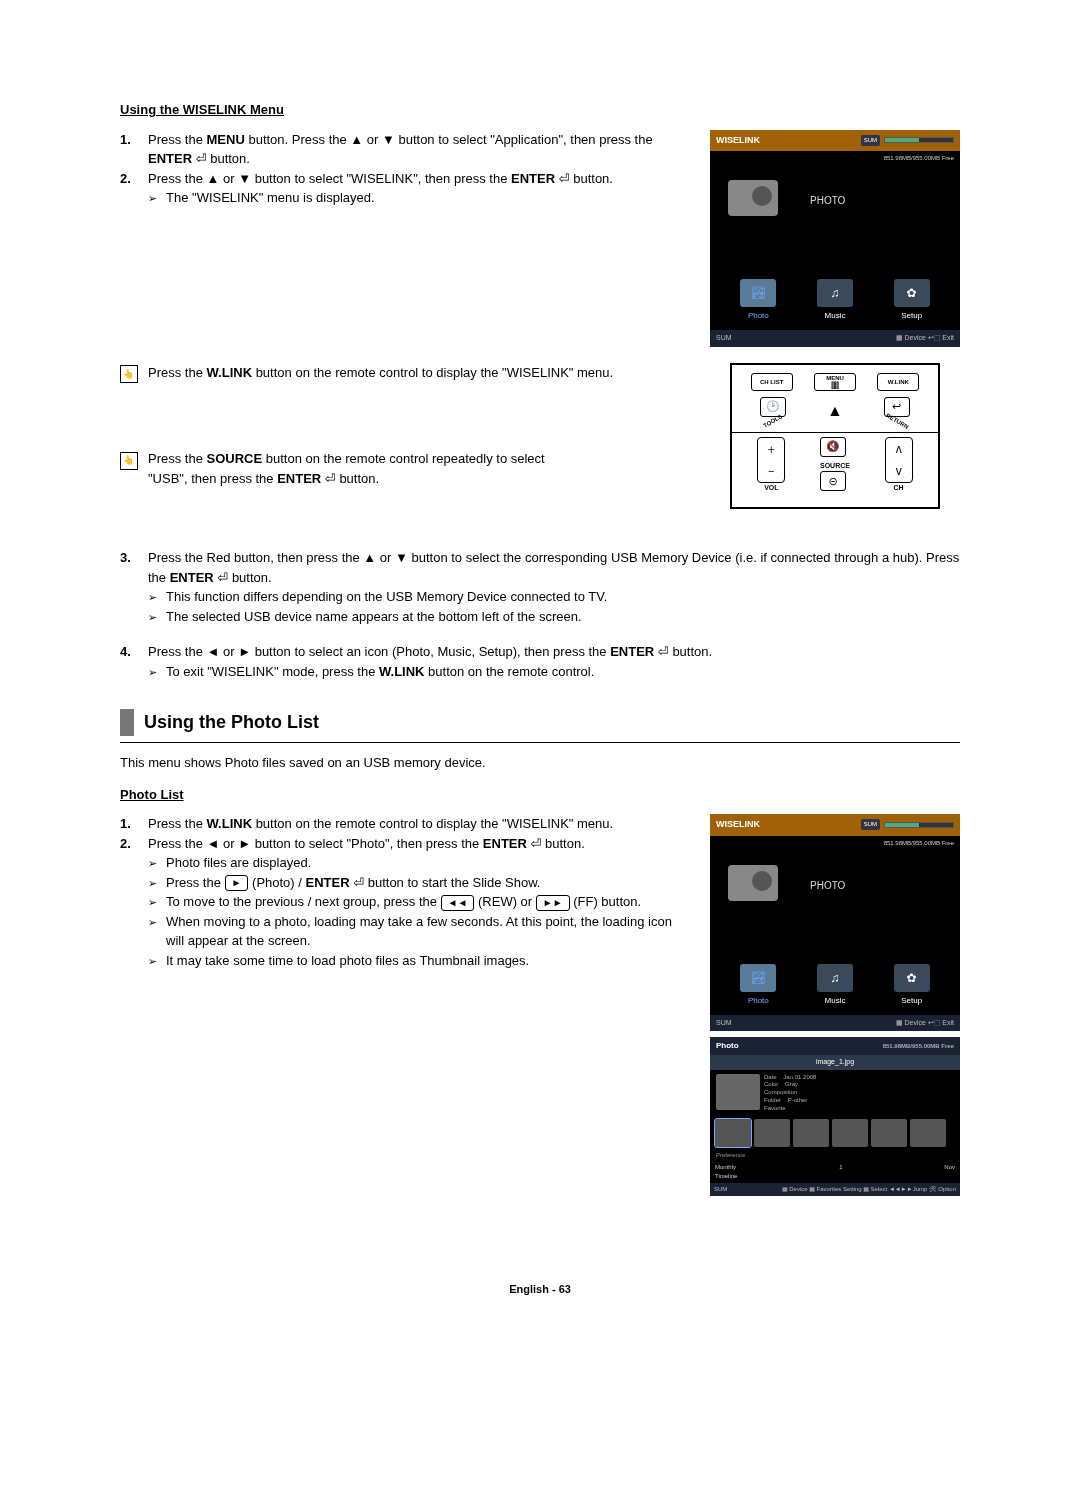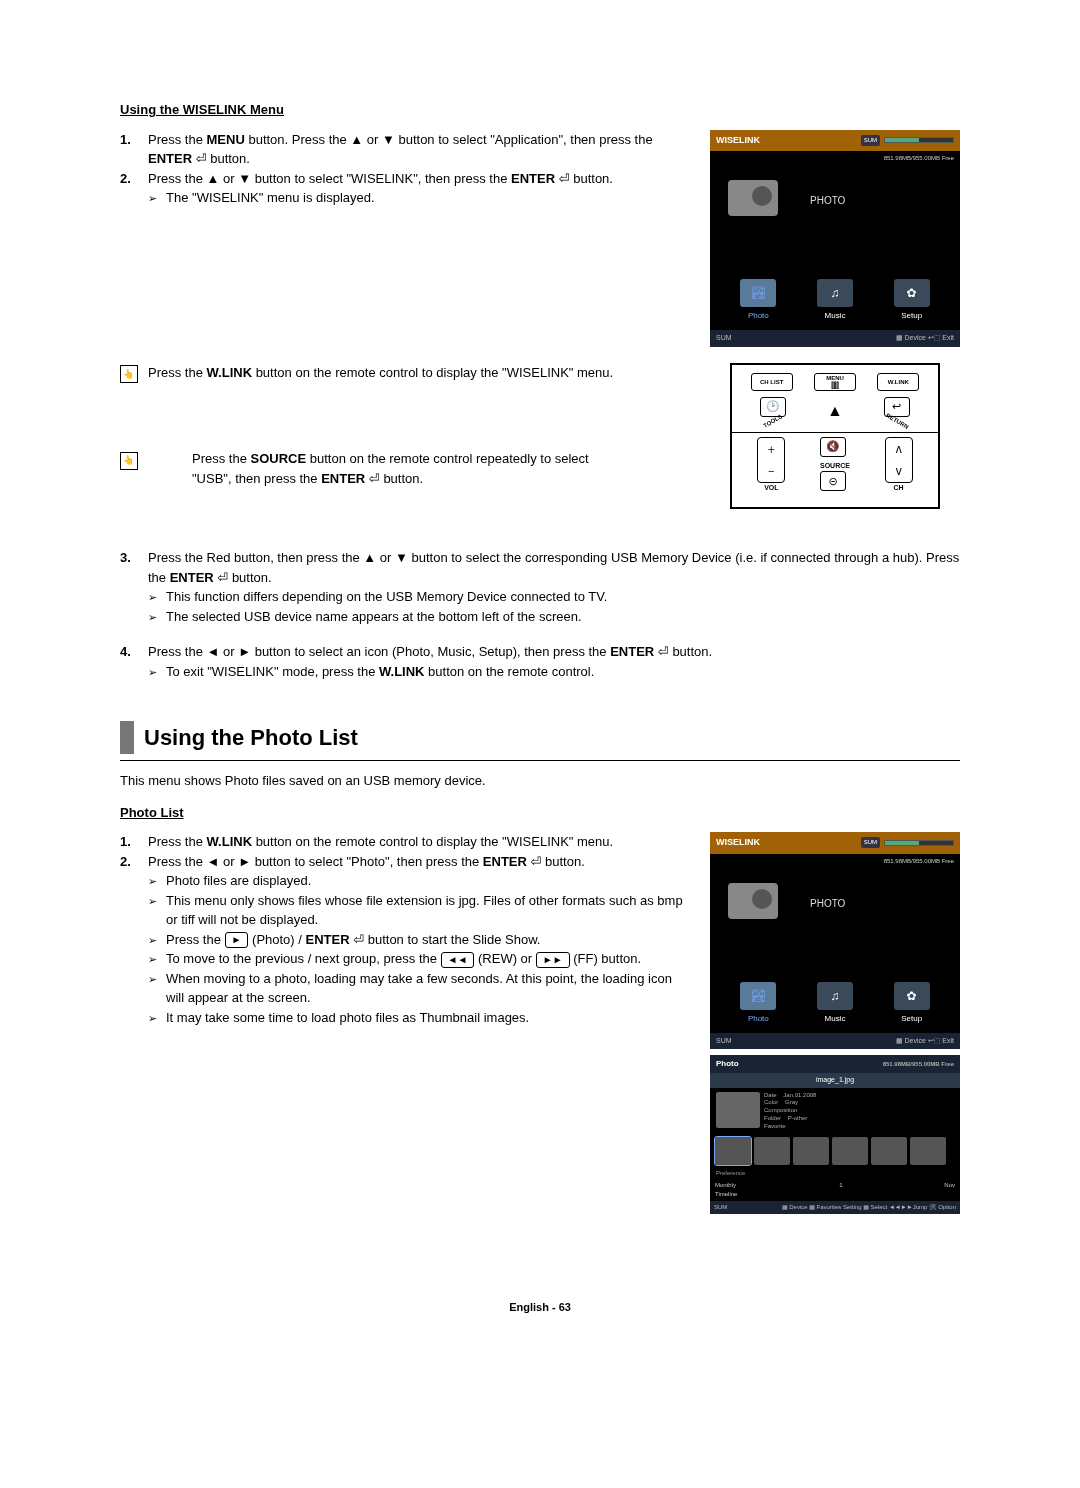--- a/index.html
+++ b/index.html
@@ -28,21 +28,21 @@
   .ws-icon-item.sel .ws-icon { background: #5a7a9a; }
   .ws-icon-item.sel { color: #7af; }
   .ws-footer { display: flex; justify-content: space-between; padding: 3px 6px; background: #1a2333; font-size: 7px; color: #bbb; }
   .remote { width: 210px; margin: 0 auto; border: 2px solid #000; background: #fff; padding: 8px; }
   .remote-row { display: flex; justify-content: space-around; align-items: center; margin-bottom: 6px; }
   .rbtn { border: 1px solid #000; border-radius: 3px; width: 42px; height: 18px; font-size: 6px; font-weight: bold; text-align: center; line-height: 8px; padding-top: 1px; display:flex; flex-direction:column; align-items:center; justify-content:center; }
   .rbtn-icon { border: 1px solid #000; width: 26px; height: 20px; border-radius: 3px; display: flex; align-items: center; justify-content: center; font-size: 11px; }
   .rbtn-label { font-size: 7px; font-weight: bold; text-align:center; }
   .rocker { width: 28px; height: 46px; border: 1px solid #000; border-radius: 4px; display: flex; flex-direction: column; align-items: center; justify-content: space-between; font-size: 12px; padding: 2px; }
   .block-sep { margin-top: 20px; }
-  h2.big-title { font-size: 22px; font-weight: bold; border-left: 14px solid #777; padding-left: 10px; margin-top: 40px; }
+  h2.big-title { font-size: 18px; font-weight: bold; border-left: 14px solid #777; padding-left: 10px; margin-top: 28px; }
   hr.big { border: none; border-top: 1px solid #000; margin: 6px 0 10px; }
   .btn-outline { display:inline-block; border:1px solid #000; border-radius:3px; padding:0 6px; font-size:10px; line-height:14px; vertical-align:middle; }
   .photo-screen { width: 250px; background: #000; color: #fff; font-size: 7px; margin-top: 6px; }
   .ps-header { padding: 3px 6px; background: #1a2333; font-weight: bold; font-size: 8px; display:flex; justify-content:space-between; align-items:center; }
   .ps-sub { background:#2a3a4a; padding:2px 6px; text-align:center; font-size:7px; }
   .ps-info { padding: 4px 6px; display:flex; gap:4px; }
   .ps-thumb { width:44px; height:36px; background:#666; border-radius:2px; }
   .ps-meta { font-size:6px; color:#aaa; line-height:1.3; }
   .ps-grid { display:flex; gap:3px; padding:3px 5px; }
   .ps-cell { width:36px; height:28px; background:#555; border-radius:2px; }
@@ -173,21 +173,21 @@
               </div>
             <div class="rbtn-label">CH</div>
           </div>
         </div>
       </div>
     </div>
   </div>
 
   <div class="row" style="margin-top:-60px;">
     <div class="icon-col"><span class="icon-box">👆</span></div>
-    <div class="text-col" style="max-width:440px;margin-left:44px;">
+    <div class="text-col" style="max-width:440px;">
       <span>Press the </span><b>SOURCE</b><span> button on the remote control repeatedly to select "USB", then press the </span><b>ENTER</b><span> ⏎</span><span> button.</span>
     </div>
   </div>
 
   <div class="block-sep" style="margin-top:60px;"></div>
 
   <div class="row">
     <div class="num-col">3.</div>
     <div>
       <span>Press the Red button, then press the ▲ or ▼ button to select the corresponding USB Memory Device (i.e. if connected through a hub). Press the </span><b>ENTER</b><span> ⏎</span><span> button.</span>
@@ -221,21 +221,20 @@
       <div class="num-col">1.</div>
       <div>
         <span>Press the </span><b>W.LINK</b><span> button on the remote control to display the "WISELINK" menu.</span>
       </div>
     </div>
     <div class="row">
       <div class="num-col">2.</div>
       <div>
         <span>Press the ◄ or ► button to select "Photo", then press the </span><b>ENTER</b><span> ⏎</span><span> button.</span>
         <div class="sub">Photo files are displayed.</div>
-        <div class="sub">This menu only shows files whose file extension is jpg. Files of other formats such as bmp or tiff will not be displayed.</div>
         <div class="sub">
           <span>Press the </span><span class="btn-outline">►</span><span> (Photo) / </span><b>ENTER</b><span> ⏎</span><span> button to start the Slide Show.</span>
         </div>
         <div class="sub">
           <span>To move to the previous / next group, press the </span><span class="btn-outline">◄◄</span><span> (REW) or </span><span class="btn-outline">►►</span><span> (FF) button.</span>
         </div>
         <div class="sub">When moving to a photo, loading may take a few seconds. At this point, the loading icon will appear at the screen.</div>
         <div class="sub">It may take some time to load photo files as Thumbnail images.</div>
       </div>
     </div>

